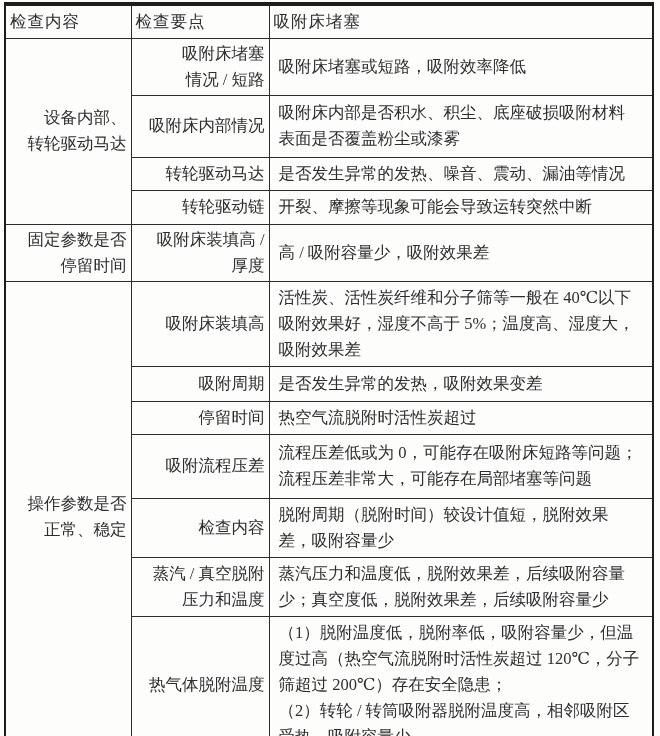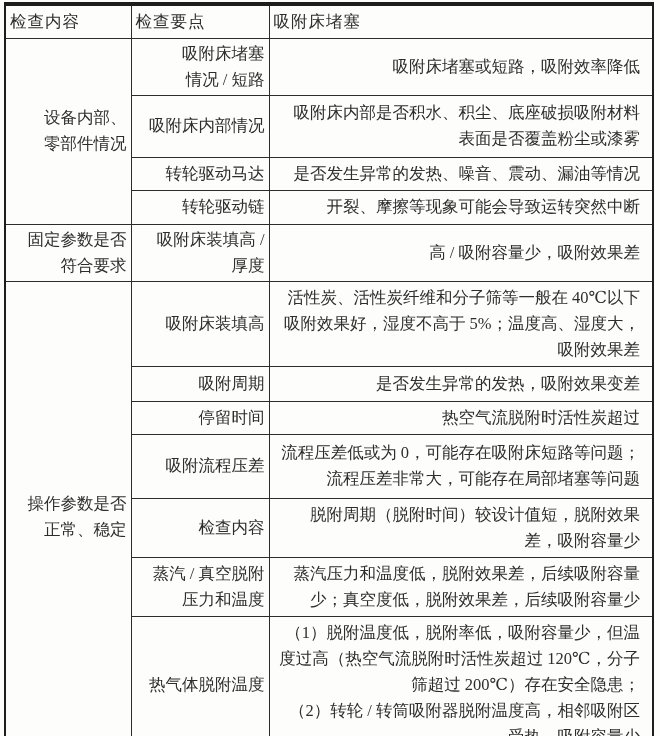--- a/index.html
+++ b/index.html
@@ -36,21 +36,21 @@
     white-space: pre-line;
     padding: 2px 4px;
     overflow: hidden;
   }
   th { text-align: left; letter-spacing: 1px; }
   col.c1 { width: 126px; }
   col.c2 { width: 138px; }
   col.c3 { width: 384px; }
   td.c1, td.c2 { text-align: right; }
   td.c3 {
-    text-align: right;
+    text-align: left;
     padding: 3px 12px 3px 9px;
     margin-left: 44px;
   }
 </style>
 </head>
 <body>
 
 <div class="sheet">
   <table class="insp">
     <colgroup>
@@ -61,41 +61,41 @@
 
     <tbody>
         <tr style="height:34px">
       <th>检查内容</th>
       <th>检查要点</th>
       <th>吸附床堵塞</th>
     </tr>
 
     <tr style="height:53px">
       <td class="c1" rowspan="4">设备内部、
-零部件情况</td>
+转轮驱动马达</td>
       <td class="c2">吸附床堵塞
 情况 / 短路</td>
       <td class="c3">吸附床堵塞或短路，吸附效率降低</td>
     </tr>
     <tr style="height:62px">
       <td class="c2">吸附床内部情况</td>
       <td class="c3">吸附床内部是否积水、积尘、底座破损吸附材料表面是否覆盖粉尘或漆雾</td>
     </tr>
     <tr style="height:33px">
       <td class="c2">转轮驱动马达</td>
       <td class="c3">是否发生异常的发热、噪音、震动、漏油等情况</td>
     </tr>
     <tr style="height:34px">
       <td class="c2">转轮驱动链</td>
       <td class="c3">开裂、摩擦等现象可能会导致运转突然中断</td>
     </tr>
 
     <tr style="height:55px">
       <td class="c1">固定参数是否
-符合要求</td>
+停留时间</td>
       <td class="c2">吸附床装填高 /
 厚度</td>
       <td class="c3">高 / 吸附容量少，吸附效果差</td>
     </tr>
 
     <tr style="height:82px">
       <td class="c1" rowspan="7">操作参数是否
 正常、稳定</td>
       <td class="c2">吸附床装填高</td>
       <td class="c3">活性炭、活性炭纤维和分子筛等一般在 40℃以下吸附效果好，湿度不高于 5%；温度高、湿度大，吸附效果差</td>

